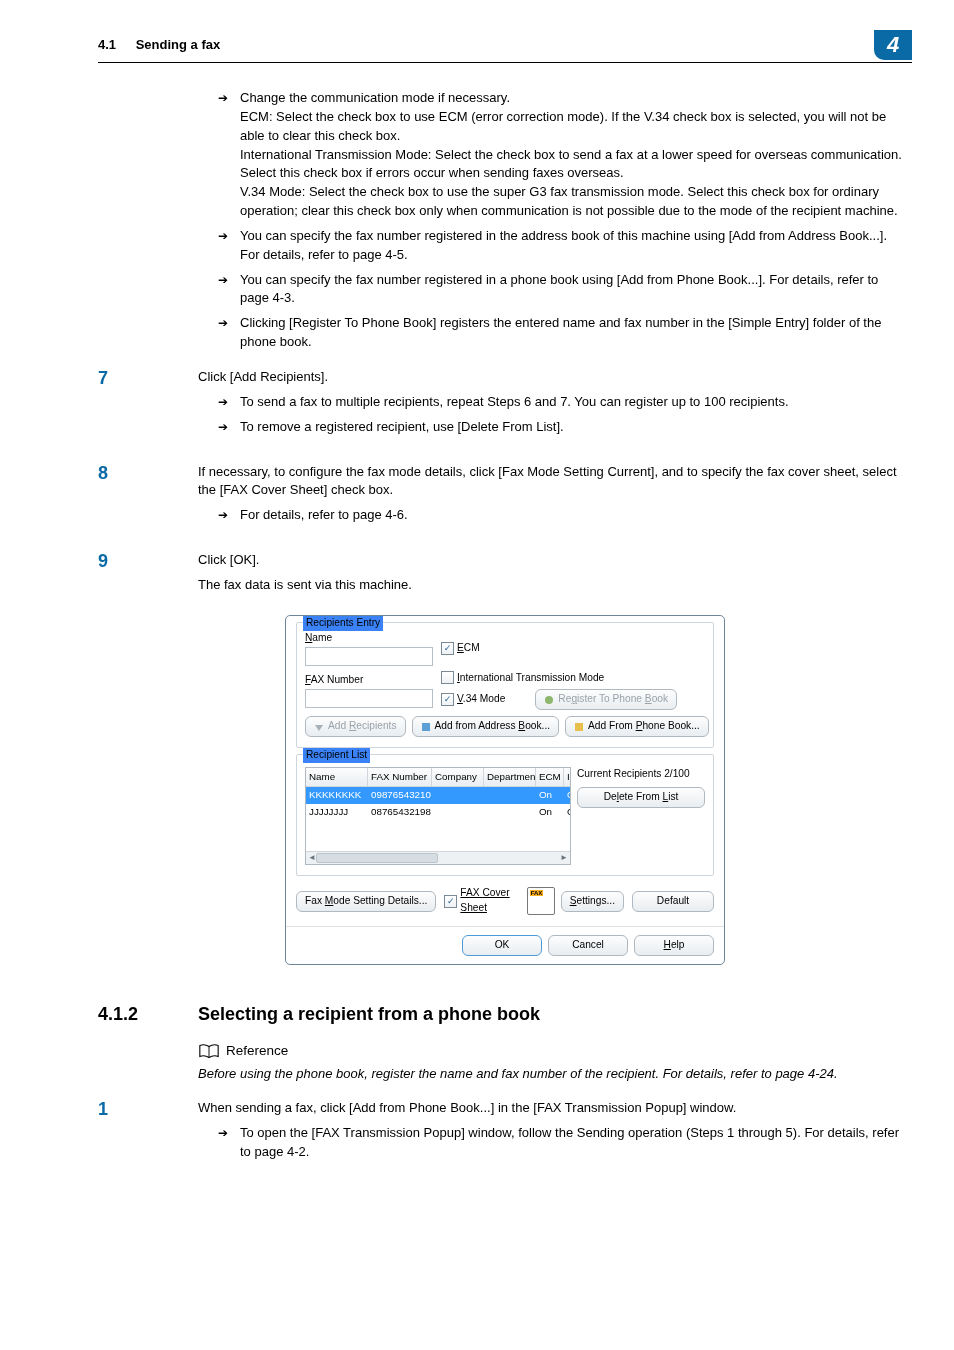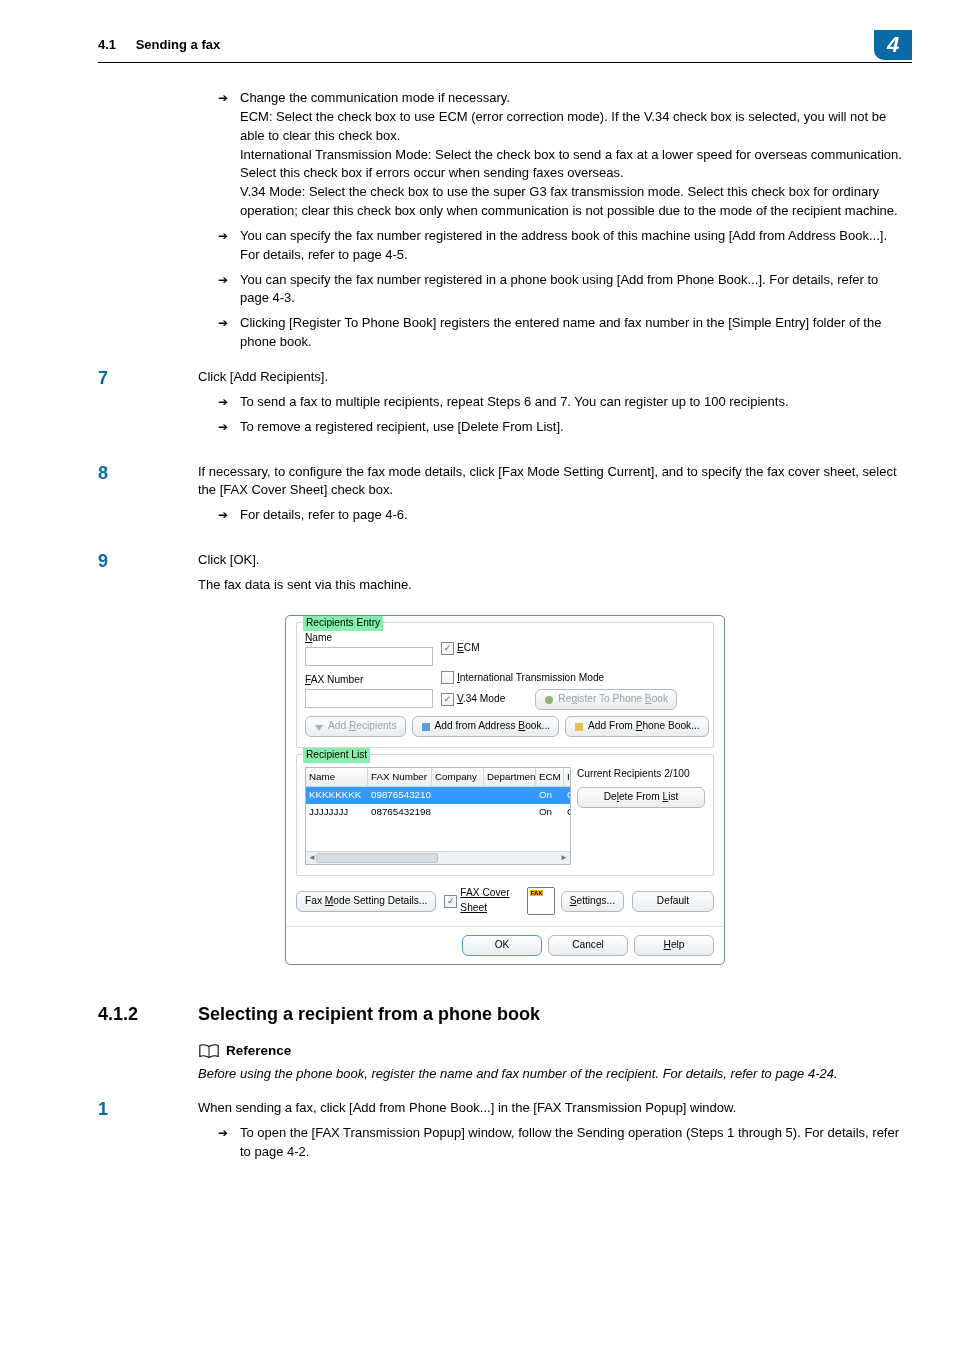--- a/index.html
+++ b/index.html
@@ -97,21 +97,21 @@
     font-size: 18px;
     font-weight: bold;
   }
   .ref-row {
     display: flex;
     align-items: center;
     gap: 6px;
     margin-bottom: 4px;
   }
   .ref-row svg { width: 22px; height: 16px; }
-  .ref-label { font-weight: bold; font-size: 13.5px; }
+  .ref-label { font-weight: normal; font-size: 13.5px; }
   .ref-text { font-style: italic; margin: 0 0 14px; }
   .footer-bar {
     position: absolute;
     left: 80px; right: 40px; bottom: 26px;
     border-top: 1px solid #000;
     display: flex;
     justify-content: space-between;
     padding-top: 6px;
     font-size: 11.5px;
   }
@@ -151,21 +151,21 @@
   .groupbox {
     border: 1px solid #cfd6db;
     border-radius: 2px;
     margin-bottom: 6px;
     padding: 8px 8px 10px;
     position: relative;
   }
   .groupbox > .gb-label {
     position: absolute;
     top: -7px; left: 6px;
-    background: #86efac;
+    background: #3b82f6;
     padding: 0 3px;
   }
   .fld-row { display: flex; align-items: center; margin-bottom: 5px; gap: 6px; flex-wrap: wrap;}
   .col-left { width: 130px; }
   .col-left .lbl { display: block; margin-bottom: 1px; }
   .txtfield {
     width: 126px; height: 17px;
     border: 1px solid #b8c0c7;
     background: #fff;
   }

